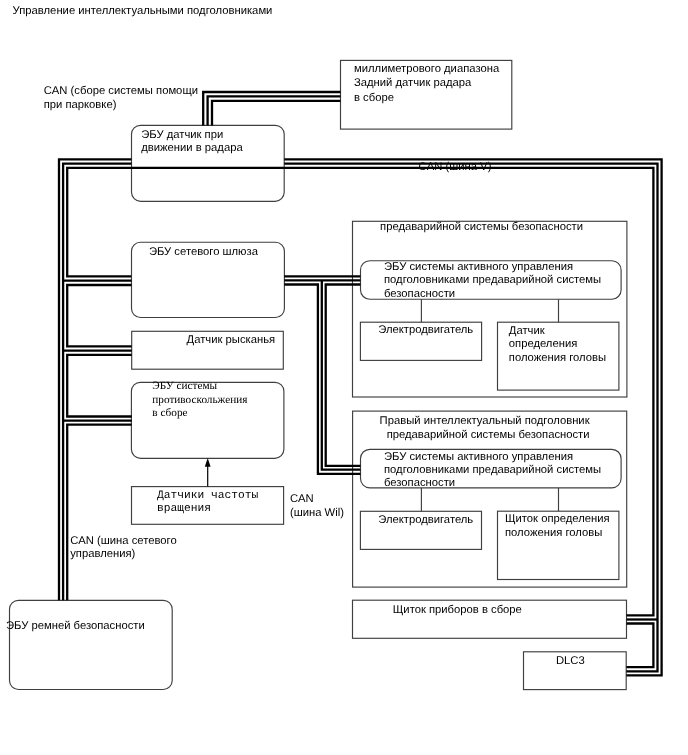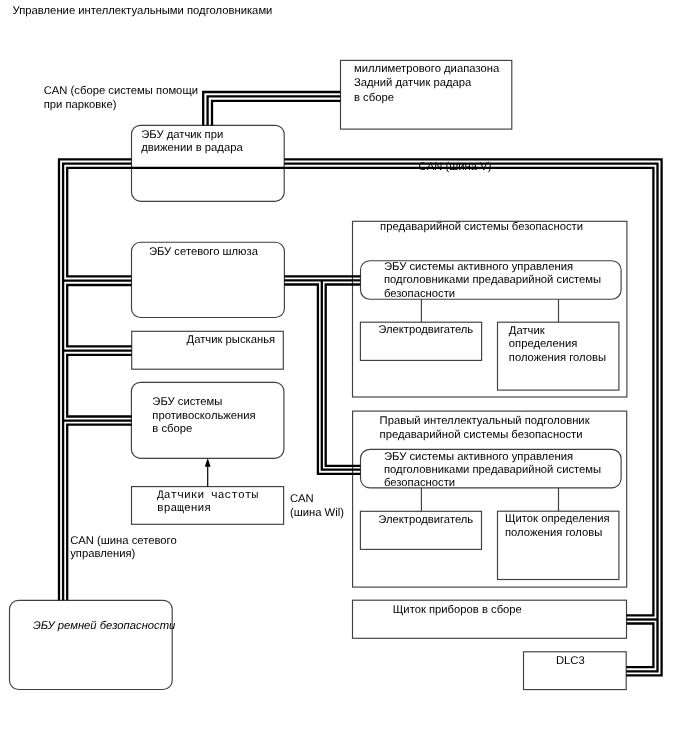--- a/index.html
+++ b/index.html
@@ -95,27 +95,27 @@
   </svg>
   <div>
     <div class="txt" style="left:43.7px; top:85.4px; line-height:13.4px;"><span class="ln">CAN (сборе системы помощи</span><span class="ln">при парковке)</span></div>
     <div class="txt" style="left:418.6px; top:161px; line-height:13.4px;"><span class="ln">CAN (шина V)</span></div>
     <div class="txt" style="left:289.9px; top:477.3px; line-height:13.5px;margin-top:16px;"><span class="ln">CAN</span><span class="ln">(шина Wil)</span></div>
     <div class="txt" style="left:70.2px; top:534.8px; line-height:13.3px;"><span class="ln">CAN (шина сетевого</span><span class="ln">управления)</span></div>
     <div class="txt" style="left:354px; top:61.9px; line-height:14.4px;"><span class="ln">миллиметрового диапазона</span><span class="ln">Задний датчик радара</span><span class="ln">в сборе</span></div>
     <div class="txt" style="left:141.2px; top:128.5px; line-height:13.3px;"><span class="ln">ЭБУ датчик при</span><span class="ln">движении в радара</span></div>
     <div class="txt" style="left:148.9px; top:246px; line-height:13.4px;text-align:right;"><span class="ln">ЭБУ сетевого шлюза</span></div>
     <div class="txt" style="left:158.6px; top:333.6px; line-height:13.4px;margin-left:28px;"><span class="ln">Датчик рысканья</span></div>
-    <div class="txt" style="left:152.3px; top:396px; line-height:13.5px;"><span class="ln">ЭБУ системы</span><span class="ln">противоскольжения</span><span class="ln">в сборе</span></div>
+    <div class="txt" style="left:152.3px; top:380px; line-height:13.5px;font-family:Liberation Serif, serif;"><span class="ln">ЭБУ системы</span><span class="ln">противоскольжения</span><span class="ln">в сборе</span></div>
     <div class="txt" style="left:156.9px; top:489.6px; line-height:13.3px;font-family:Liberation Mono, monospace;"><span class="ln">Датчики частоты</span><span class="ln">вращения</span></div>
-    <div class="txt" style="left:33px; top:620.1px; line-height:13.4px;font-style:italic;"><span class="ln">ЭБУ ремней безопасности</span></div>
+    <div class="txt" style="left:6px; top:620.1px; line-height:13.4px;"><span class="ln">ЭБУ ремней безопасности</span></div>
     <div class="txt" style="left:380.1px; top:221.4px; line-height:13.9px;"><span class="ln">предаварийной системы безопасности</span></div>
     <div class="txt" style="left:384px; top:261.4px; line-height:13.1px;"><span class="ln">ЭБУ системы активного управления</span><span class="ln">подголовниками предаварийной системы</span><span class="ln">безопасности</span></div>
     <div class="txt" style="left:378.2px; top:324.2px; line-height:13.4px;"><span class="ln">Электродвигатель</span></div>
     <div class="txt" style="left:508.8px; top:324.7px; line-height:13.4px;"><span class="ln">Датчик</span><span class="ln">определения</span><span class="ln">положения головы</span></div>
-    <div class="txt" style="left:379.6px; top:415.4px; line-height:13.5px;"><span class="ln">Правый интеллектуальный подголовник</span><span class="ln">предаварийной системы безопасности</span></div>
+    <div class="txt" style="left:379.6px; top:415.4px; line-height:13.5px;text-align:right;"><span class="ln">Правый интеллектуальный подголовник</span><span class="ln">предаварийной системы безопасности</span></div>
     <div class="txt" style="left:384px; top:450.5px; line-height:13.1px;"><span class="ln">ЭБУ системы активного управления</span><span class="ln">подголовниками предаварийной системы</span><span class="ln">безопасности</span></div>
     <div class="txt" style="left:378.2px; top:514.1px; line-height:13.4px;"><span class="ln">Электродвигатель</span></div>
     <div class="txt" style="left:505px; top:513.1px; line-height:13.5px;"><span class="ln">Щиток определения</span><span class="ln">положения головы</span></div>
     <div class="txt" style="left:392.8px; top:604px; line-height:13.4px;text-align:right;"><span class="ln">Щиток приборов в сборе</span></div>
     <div class="txt" style="left:555.9px; top:655px; line-height:13.4px;"><span class="ln">DLC3</span></div>
   </div>
 </div>
 
 </body></html>

